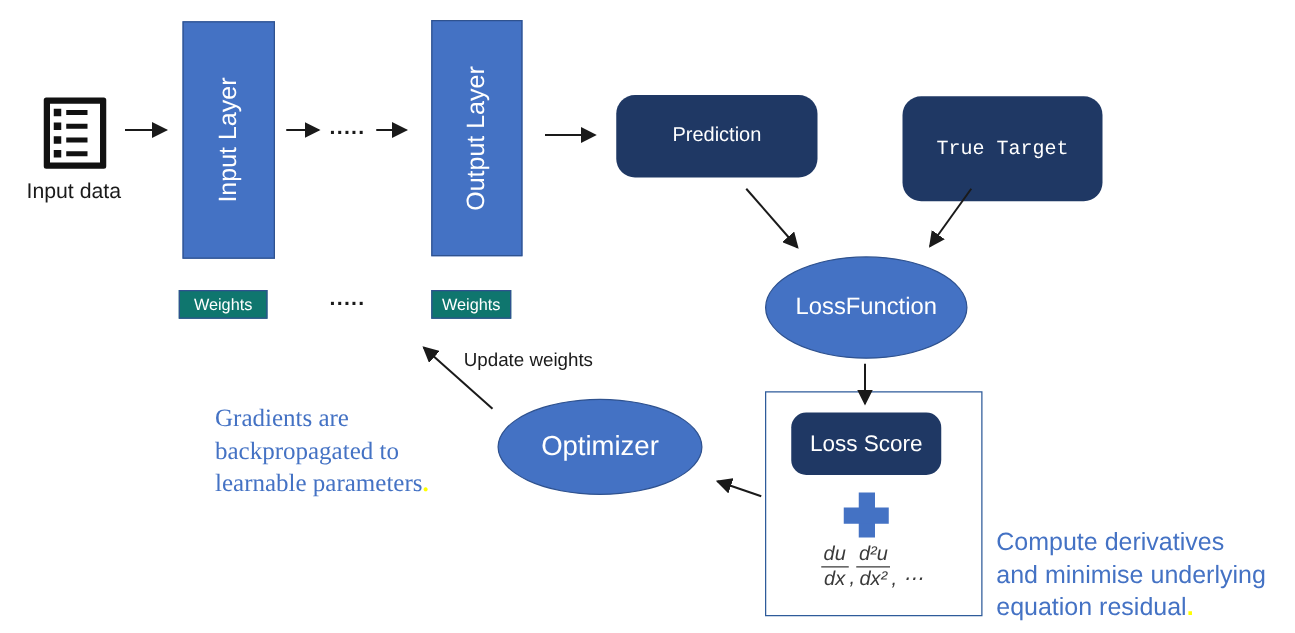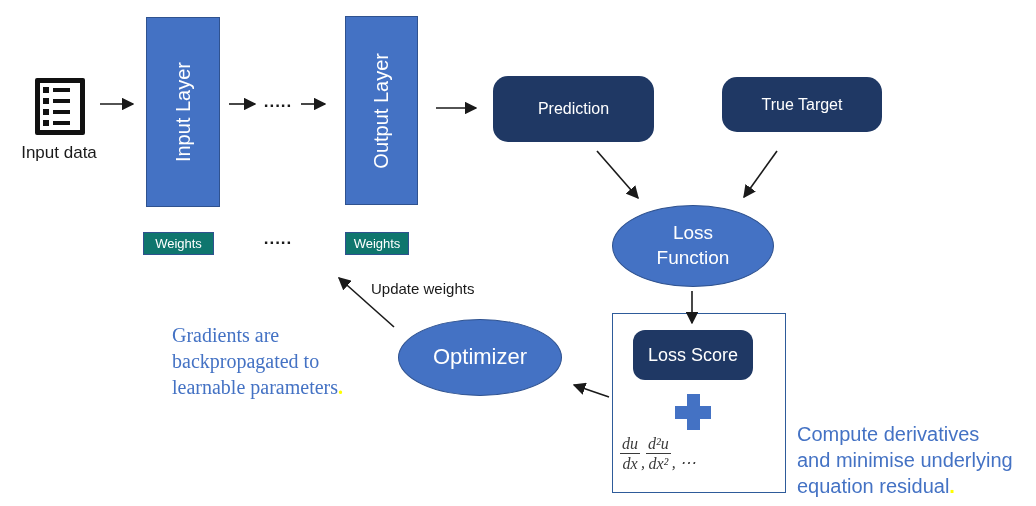--- a/index.html
+++ b/index.html
@@ -21,21 +21,21 @@
     display:flex;align-items:center;justify-content:center;
   }
   
   .node-dark{
     background:#1F3864;border-radius:15px;color:#fff;font-size:16px;
     display:flex;align-items:center;justify-content:center;
   }
   
   .ellipse{
     background:#4472C4;border:1.5px solid #2F528F;border-radius:50%;
-    color:#fff;display:flex;flex-direction:column;align-items:center;justify-content:center;
+    color:#fff;display:flex;flex-direction:row;align-items:center;justify-content:center;
     text-align:center;line-height:1.3;
   }
   .dots{font-size:17px;font-weight:bold;color:#1a1a1a;text-align:center;letter-spacing:1px;}
   .black-label{color:#1a1a1a;}
   .note{color:#4472C4;font-size:20px;line-height:26px;white-space:nowrap;}
   .yellow-period{color:#FFFF00;font-weight:bold;}
   
   .residual-box{border:1.5px solid #2E5B9A;background:#fff;}
   
   .plus{width:36px;height:36px;position:relative;}
@@ -45,22 +45,22 @@
   
   .doc-icon{
     width:34px;height:47px;border:5px solid #111;border-radius:2px;
     display:flex;flex-direction:column;justify-content:center;gap:5px;padding:0 3px;
   }
   .doc-row{display:flex;align-items:center;gap:4px;}
   .doc-sq{width:6px;height:6px;background:#111;display:inline-block;}
   .doc-bar{width:17px;height:4px;background:#111;display:inline-block;}
   
   .formula{
-    display:flex;align-items:center;justify-content:flex-start;
-    font-family:Liberation Serif, serif;font-style:italic;color:#3a3a3a;font-size:16px;
+    display:flex;align-items:center;justify-content:center;
+    font-family:Liberation Sans, sans-serif;font-style:italic;color:#3a3a3a;font-size:16px;
   }
   .frac{display:inline-flex;flex-direction:column;align-items:center;line-height:1.2;}
   .frac .num{border-bottom:1.5px solid #3a3a3a;padding:0 2px;}
   .frac .den{padding:0 2px;}
   .fcomma{position:relative;top:9px;margin:0 1px;}
   svg.arrows{position:absolute;left:0;top:0;pointer-events:none;z-index:10;}
 </style>
 </head>
 <body>
 
@@ -92,21 +92,21 @@
 </div>
 <div class="abs dots" style="left:257px;top:92px;width:42px;">.....</div>
 
 <div class="abs weights" style="left:143px;top:232px;width:69px;height:21px;">Weights</div>
 <div class="abs weights" style="left:345px;top:232px;width:62px;height:21px;">Weights</div>
 <div class="abs dots" style="left:257px;top:229px;width:42px;">.....</div>
 
 <div class="abs node-dark" style="left:493px;top:76px;width:161px;height:66px;">
   <span>Prediction</span>
 </div>
-<div class="abs node-dark" style="left:722px;top:77px;width:160px;height:55px;">
+<div class="abs node-dark" style="left:722px;top:77px;width:160px;height:84px;font-family:Liberation Mono, monospace;">
   <span>True Target</span>
 </div>
 
 <div class="abs ellipse" style="left:612px;top:205px;width:160px;height:80px;font-size:19px;">
   <span>Loss</span>
   <span>Function</span>
 </div>
 
 <div class="abs residual-box" style="left:612px;top:313px;width:172px;height:178px;"></div>
 <div class="abs node-dark" style="left:633px;top:330px;width:120px;height:50px;border-radius:12px;font-size:18px;">

